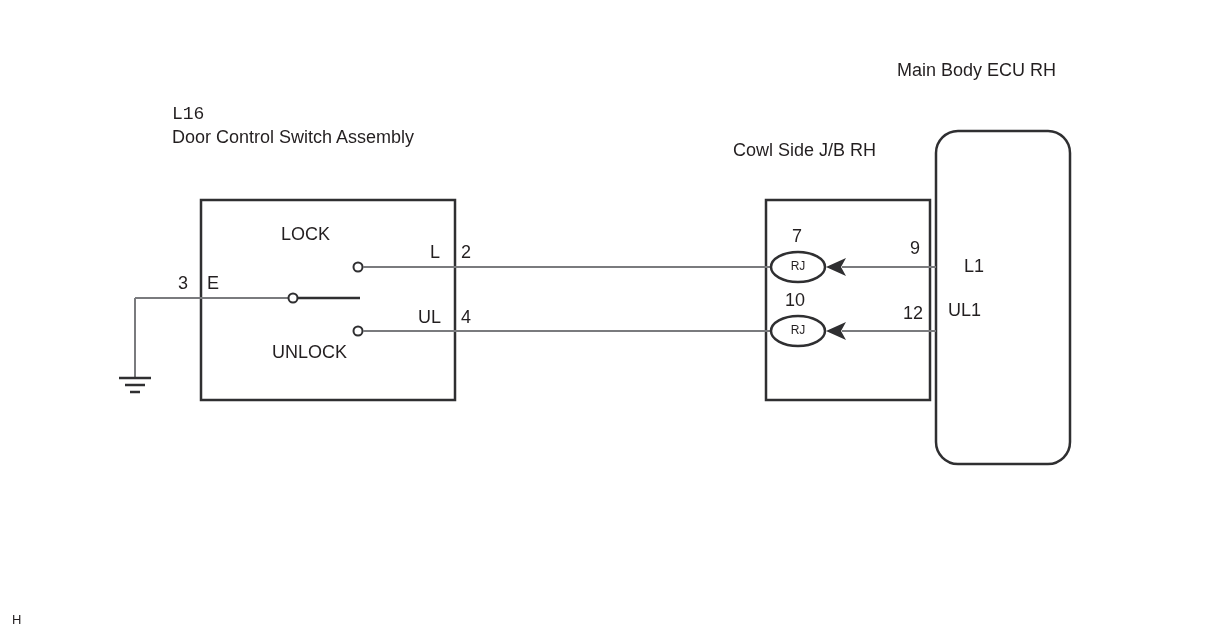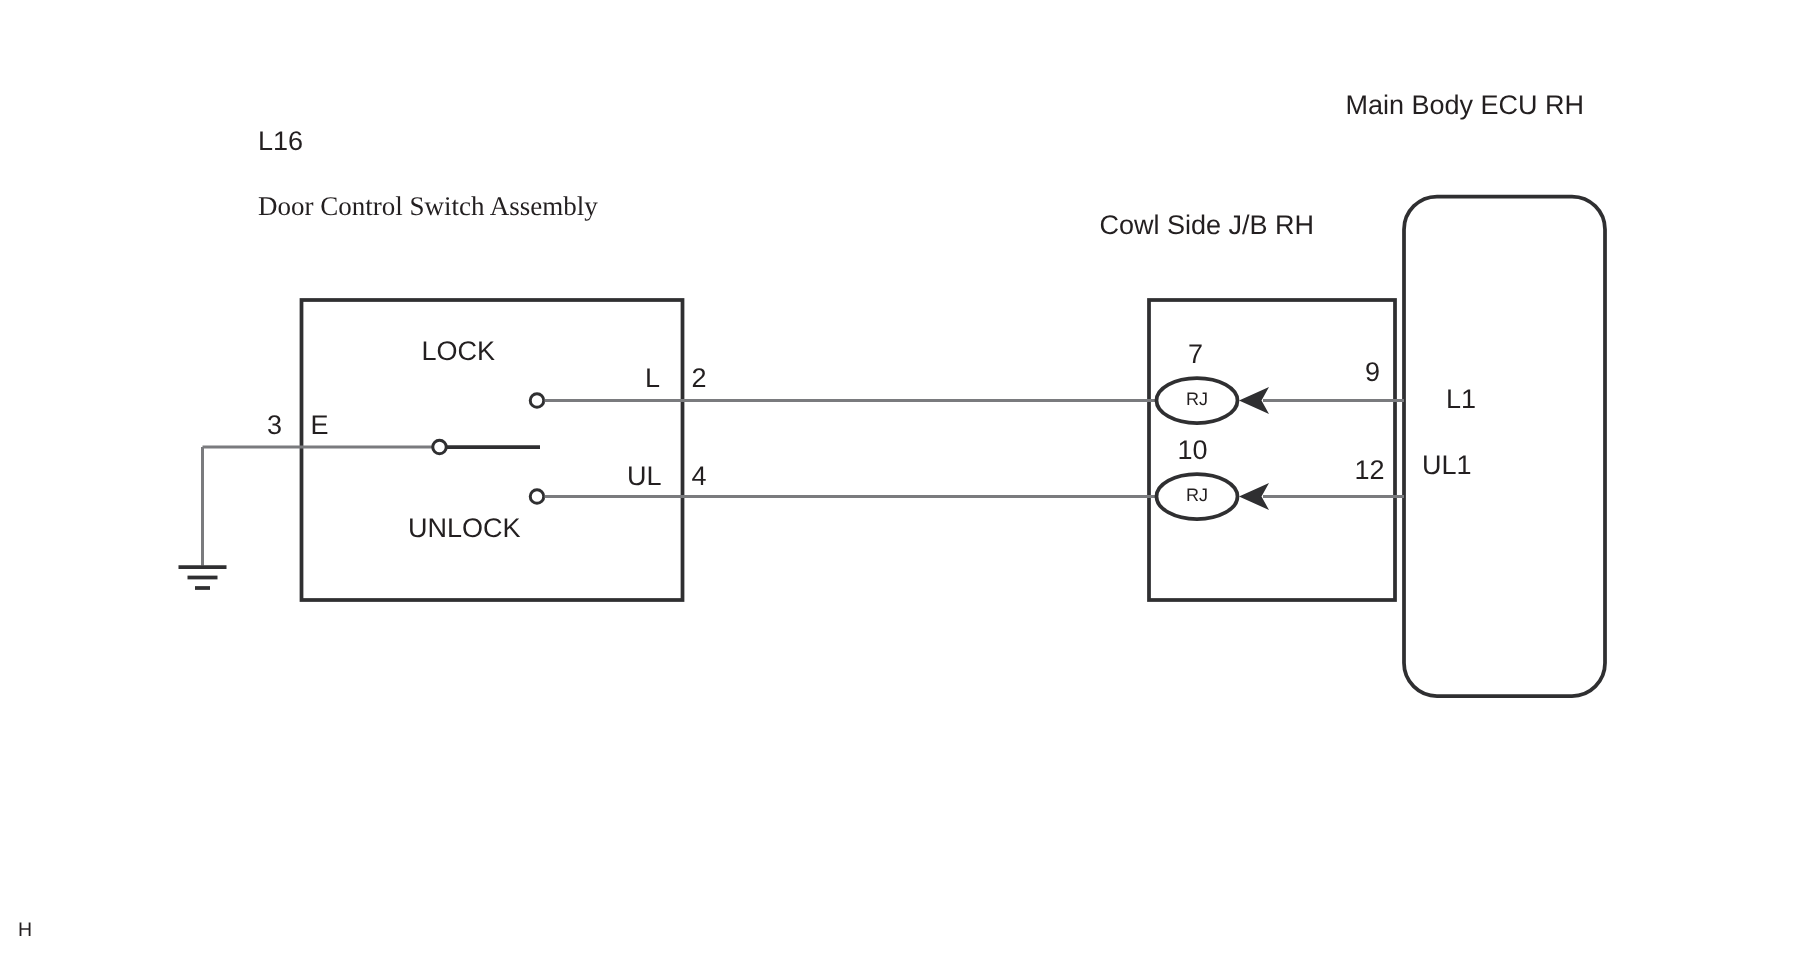--- a/index.html
+++ b/index.html
@@ -68,22 +68,22 @@
     <line x1="842" y1="267" x2="936" y2="267" stroke="#7a7b7e" stroke-width="2"></line>
 
     <line x1="363" y1="331" x2="772" y2="331" stroke="#7a7b7e" stroke-width="2"></line>
     <ellipse cx="798" cy="331" rx="27" ry="15" fill="#ffffff" stroke="#2f2f31" stroke-width="2.5"></ellipse>
     <polygon points="826,331 846,322 841,331 846,340" fill="#2f2f31"></polygon>
     <line x1="842" y1="331" x2="936" y2="331" stroke="#7a7b7e" stroke-width="2"></line>
   </svg>
 
   <div class="label" style="left:897px;top:60px;">Main Body ECU RH</div>
 
-  <div class="label" style="left:172px;top:84px;">L16</div>
-  <div class="label" style="left:172px;top:127px;font-family:Liberation Serif, serif;">Door Control Switch Assembly</div>
+  <div class="label" style="left:172px;top:104px;font-family:Liberation Mono, monospace;">L16</div>
+  <div class="label" style="left:172px;top:127px;">Door Control Switch Assembly</div>
 
   <div class="label" style="left:733px;top:140px;">Cowl Side J/B RH</div>
 
   <div class="label" style="left:281px;top:224px;">LOCK</div>
   <div class="label" style="left:272px;top:342px;">UNLOCK</div>
 
   <div class="label" style="left:178px;top:273px;">3</div>
   <div class="label" style="left:207px;top:273px;">E</div>
 
   <div class="label" style="left:430px;top:242px;">L</div>

